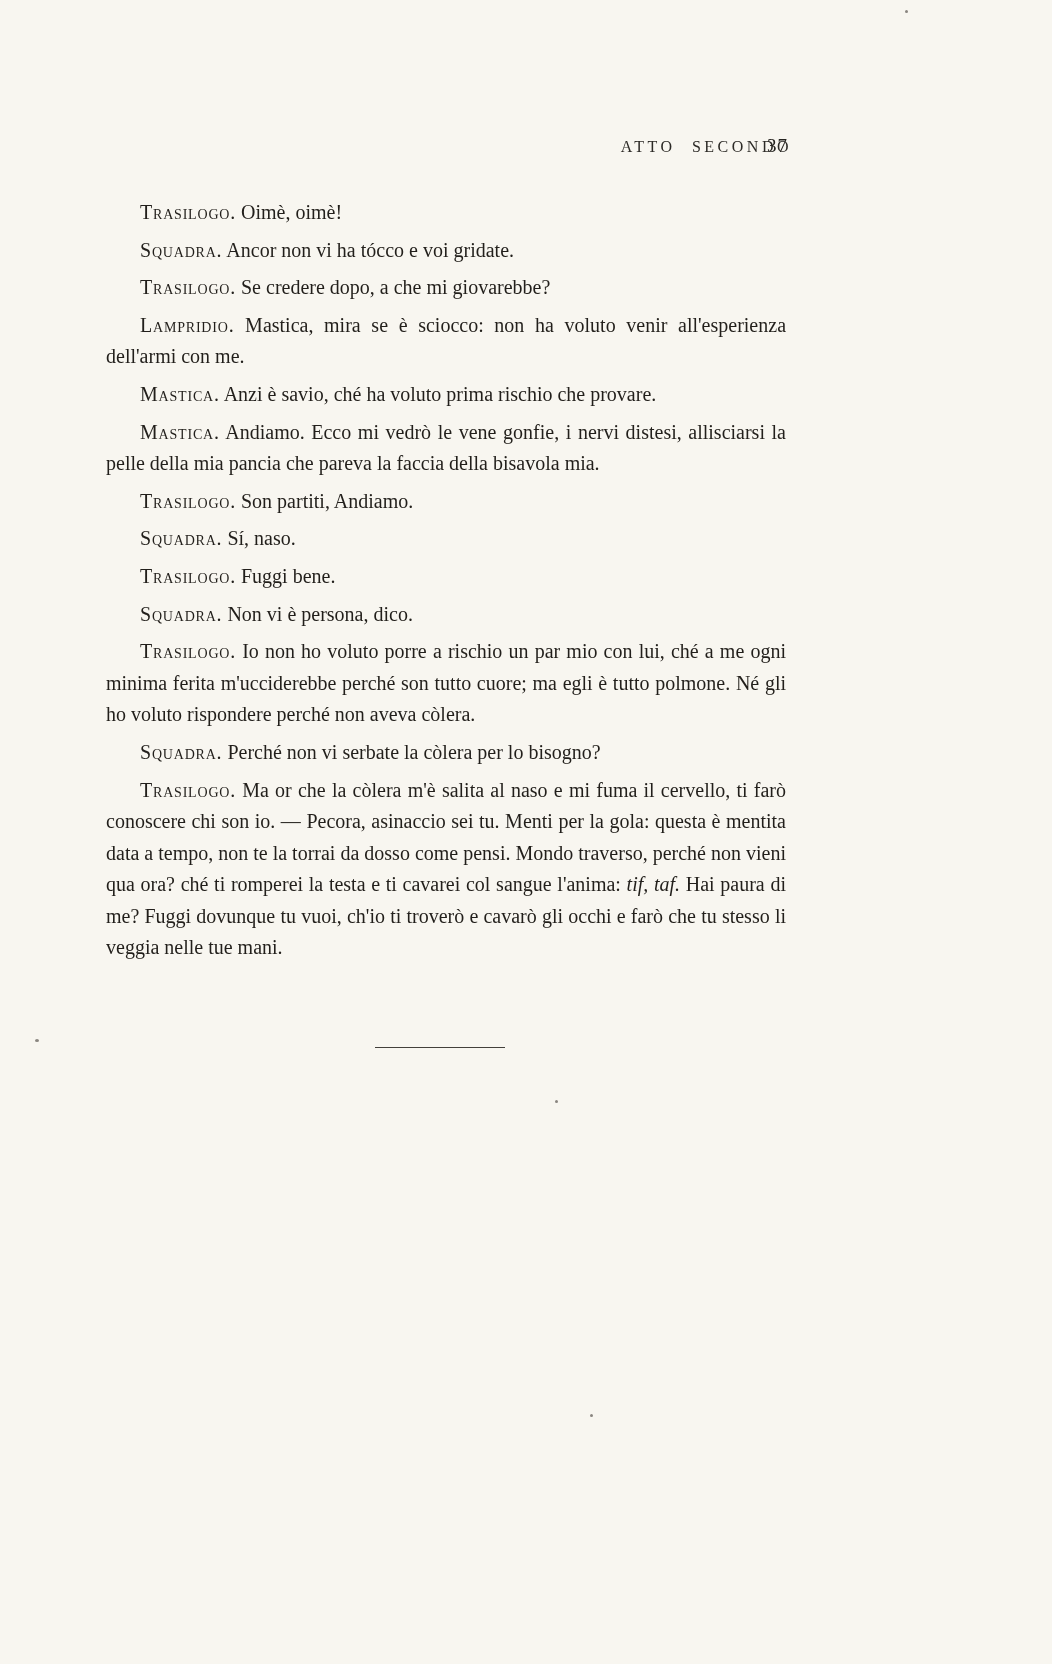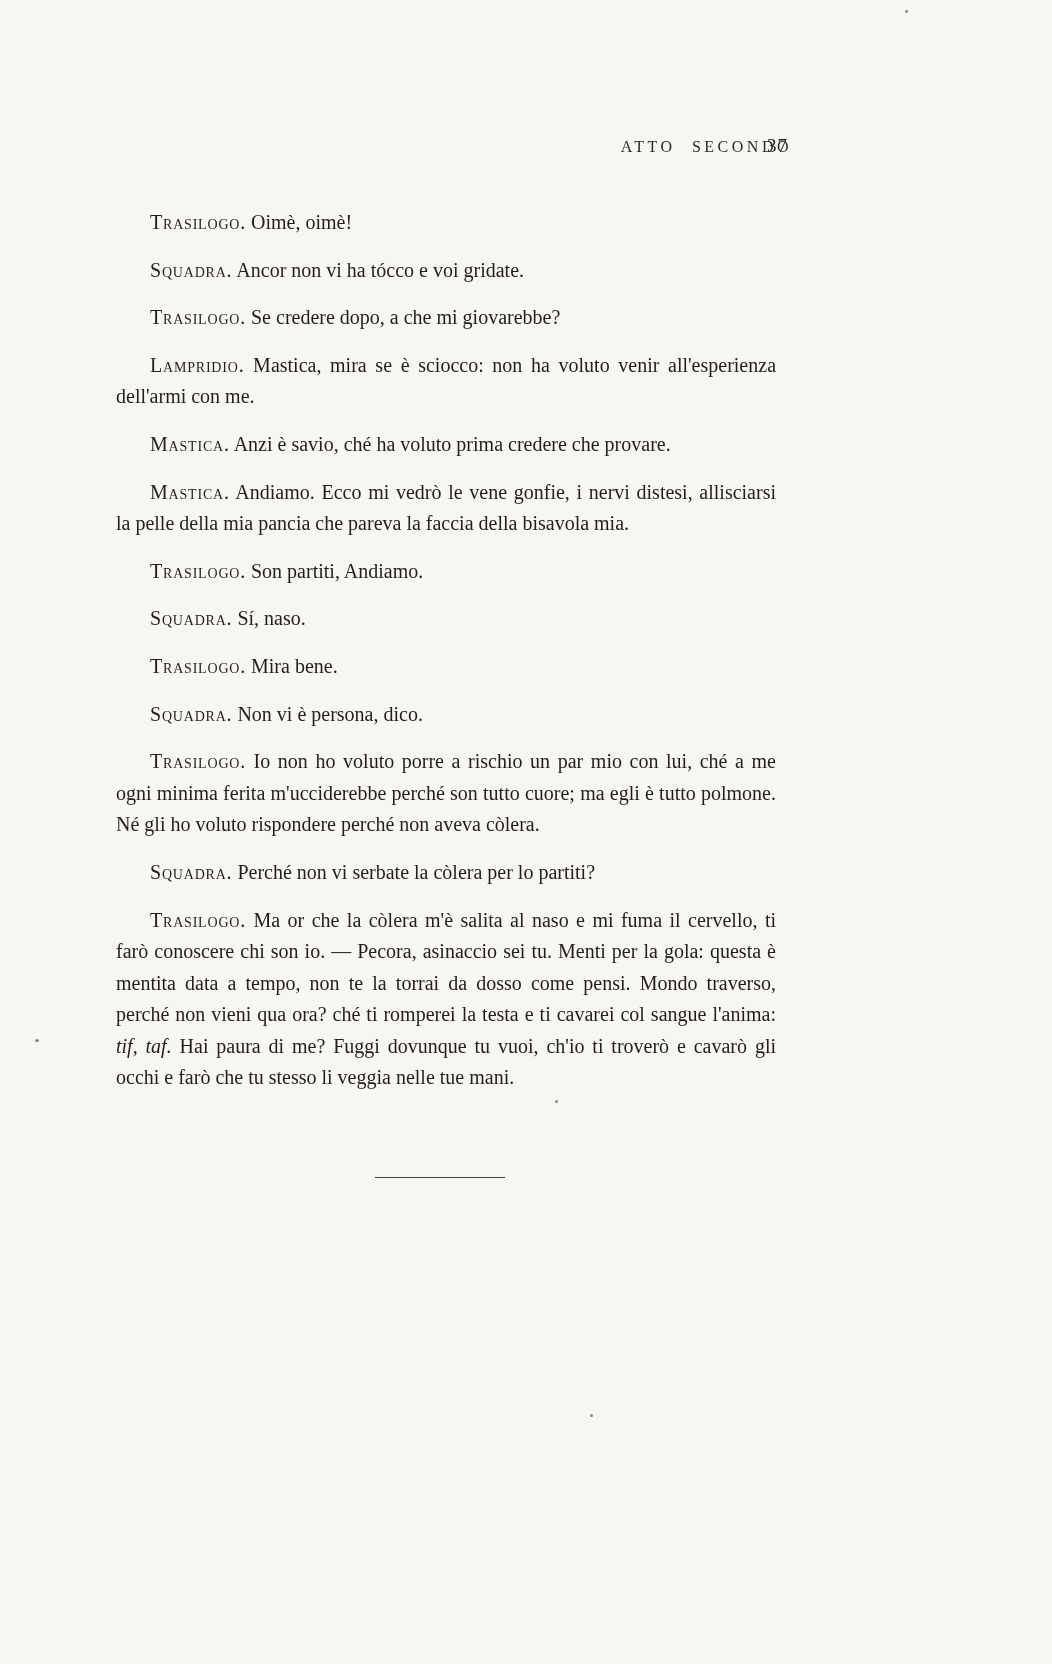--- a/index.html
+++ b/index.html
@@ -45,21 +45,21 @@
     position: absolute;
     top: 191px;
     left: 100px;
     width: 692px;
     font-size: 20px;
     line-height: 31.6px;
     text-align: justify;
     color: #221f1b;
   }
   .para {
-    margin: 16px;
+    margin: 6px;
     text-indent: 34px;
   }
   .speaker {
     font-variant: small-caps;
     letter-spacing: 0.8px;
   }
   .italic {
     font-style: italic;
   }
   .divider {
@@ -107,57 +107,57 @@
       <span>Se credere dopo, a che mi giovarebbe?</span>
     </p>
 
     <p class="para">
       <span class="speaker">Lampridio.</span>
       <span>Mastica, mira se è sciocco: non ha voluto venir all'esperienza dell'armi con me.</span>
     </p>
 
     <p class="para">
       <span class="speaker">Mastica.</span>
-      <span>Anzi è savio, ché ha voluto prima credere che provare.</span>
+      <span>Anzi è savio, ché ha voluto prima rischio che provare.</span>
     </p>
 
 
     <p class="para">
       <span class="speaker">Mastica.</span>
       <span>Andiamo. Ecco mi vedrò le vene gonfie, i nervi distesi, allisciarsi la pelle della mia pancia che pareva la faccia della bisavola mia.</span>
     </p>
 
     <p class="para">
       <span class="speaker">Trasilogo.</span>
       <span>Son partiti, Andiamo.</span>
     </p>
 
     <p class="para">
       <span class="speaker">Squadra.</span>
       <span>Sí, naso.</span>
     </p>
 
     <p class="para">
       <span class="speaker">Trasilogo.</span>
-      <span>Mira bene.</span>
+      <span>Fuggi bene.</span>
     </p>
 
     <p class="para">
       <span class="speaker">Squadra.</span>
       <span>Non vi è persona, dico.</span>
     </p>
 
     <p class="para">
       <span class="speaker">Trasilogo.</span>
       <span>Io non ho voluto porre a rischio un par mio con lui, ché a me ogni minima ferita m'ucciderebbe perché son tutto cuore; ma egli è tutto polmone. Né gli ho voluto rispondere perché non aveva còlera.</span>
     </p>
 
     <p class="para">
       <span class="speaker">Squadra.</span>
-      <span>Perché non vi serbate la còlera per lo partiti?</span>
+      <span>Perché non vi serbate la còlera per lo bisogno?</span>
     </p>
 
     <p class="para">
       <span class="speaker">Trasilogo.</span>
       <span>Ma or che la còlera m'è salita al naso e mi fuma il cervello, ti farò conoscere chi son io. — Pecora, asinaccio sei tu. Menti per la gola: questa è mentita data a tempo, non te la torrai da dosso come pensi. Mondo traverso, perché non vieni qua ora? ché ti romperei la testa e ti cavarei col sangue l'anima:</span>
       <span class="italic">tif, taf.</span>
       <span>Hai paura di me? Fuggi dovunque tu vuoi, ch'io ti troverò e cavarò gli occhi e farò che tu stesso li veggia nelle tue mani.</span>
     </p>
 
     <hr class="divider">

